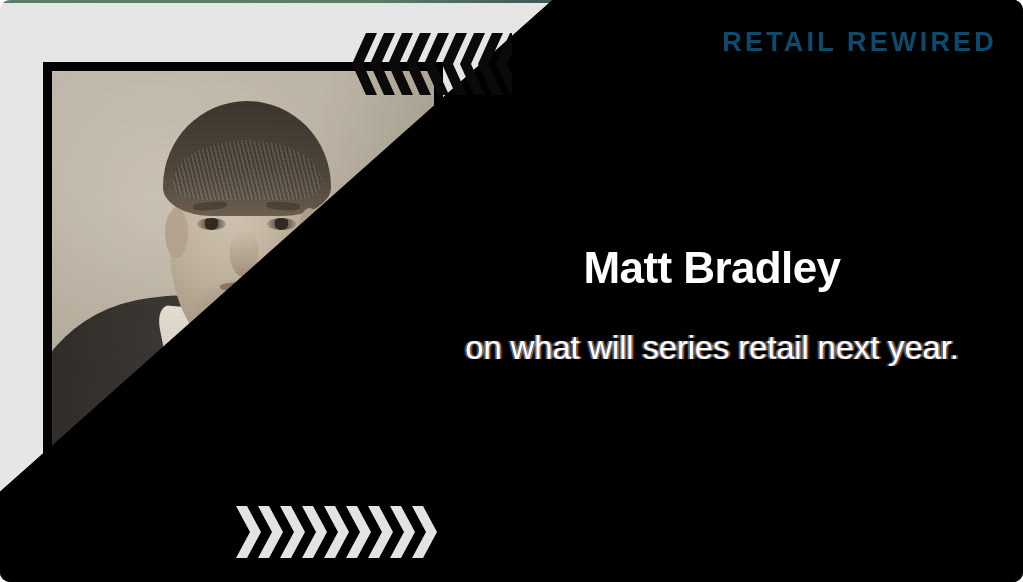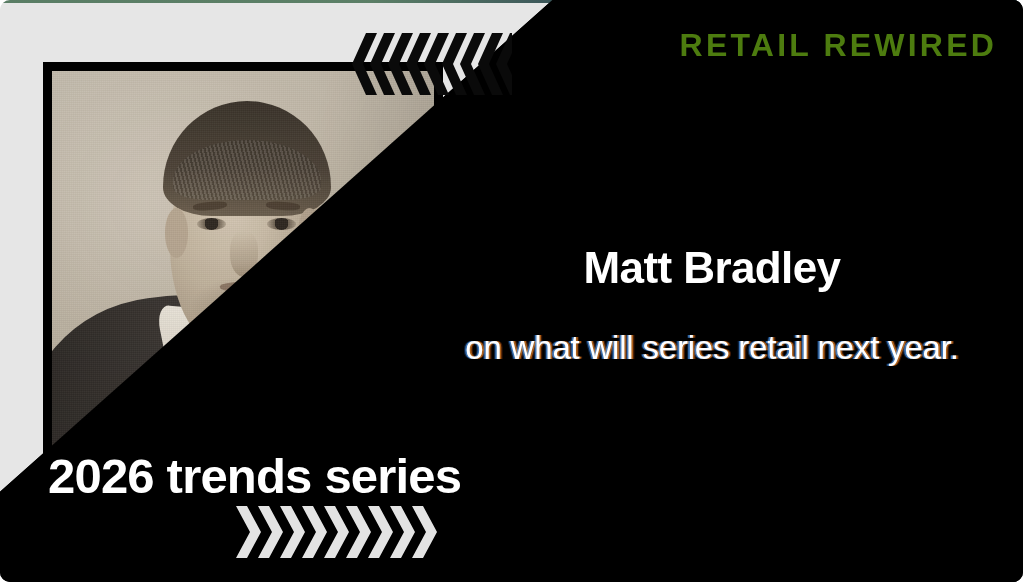--- a/index.html
+++ b/index.html
@@ -246,22 +246,22 @@
     top: 506px;
     width: 206px;
     height: 52px;
   }
 
   
   .logo {
     position: absolute;
     right: 26px;
     top: 27px;
-    color: #4d7c0f;
-    font-size: 32px;
+    color: #0c4a6e;
+    font-size: 27px;
     font-weight: 700;
     letter-spacing: 3.2px;
     font-family: "Liberation Sans", sans-serif;
     white-space: nowrap;
   }
 
   .speaker-name {
     position: absolute;
     left: 414px;
     top: 246px;
@@ -377,15 +377,14 @@
       </g>
     </svg>
   </div>
 
   <div class="logo">RETAIL REWIRED</div>
 
   <div class="speaker-name">Matt Bradley</div>
 
   <div class="speaker-tagline">on what will series retail next year.</div>
 
-  <div class="series-label">2026 trends series</div>
 
 </div>
 
 </body></html>

